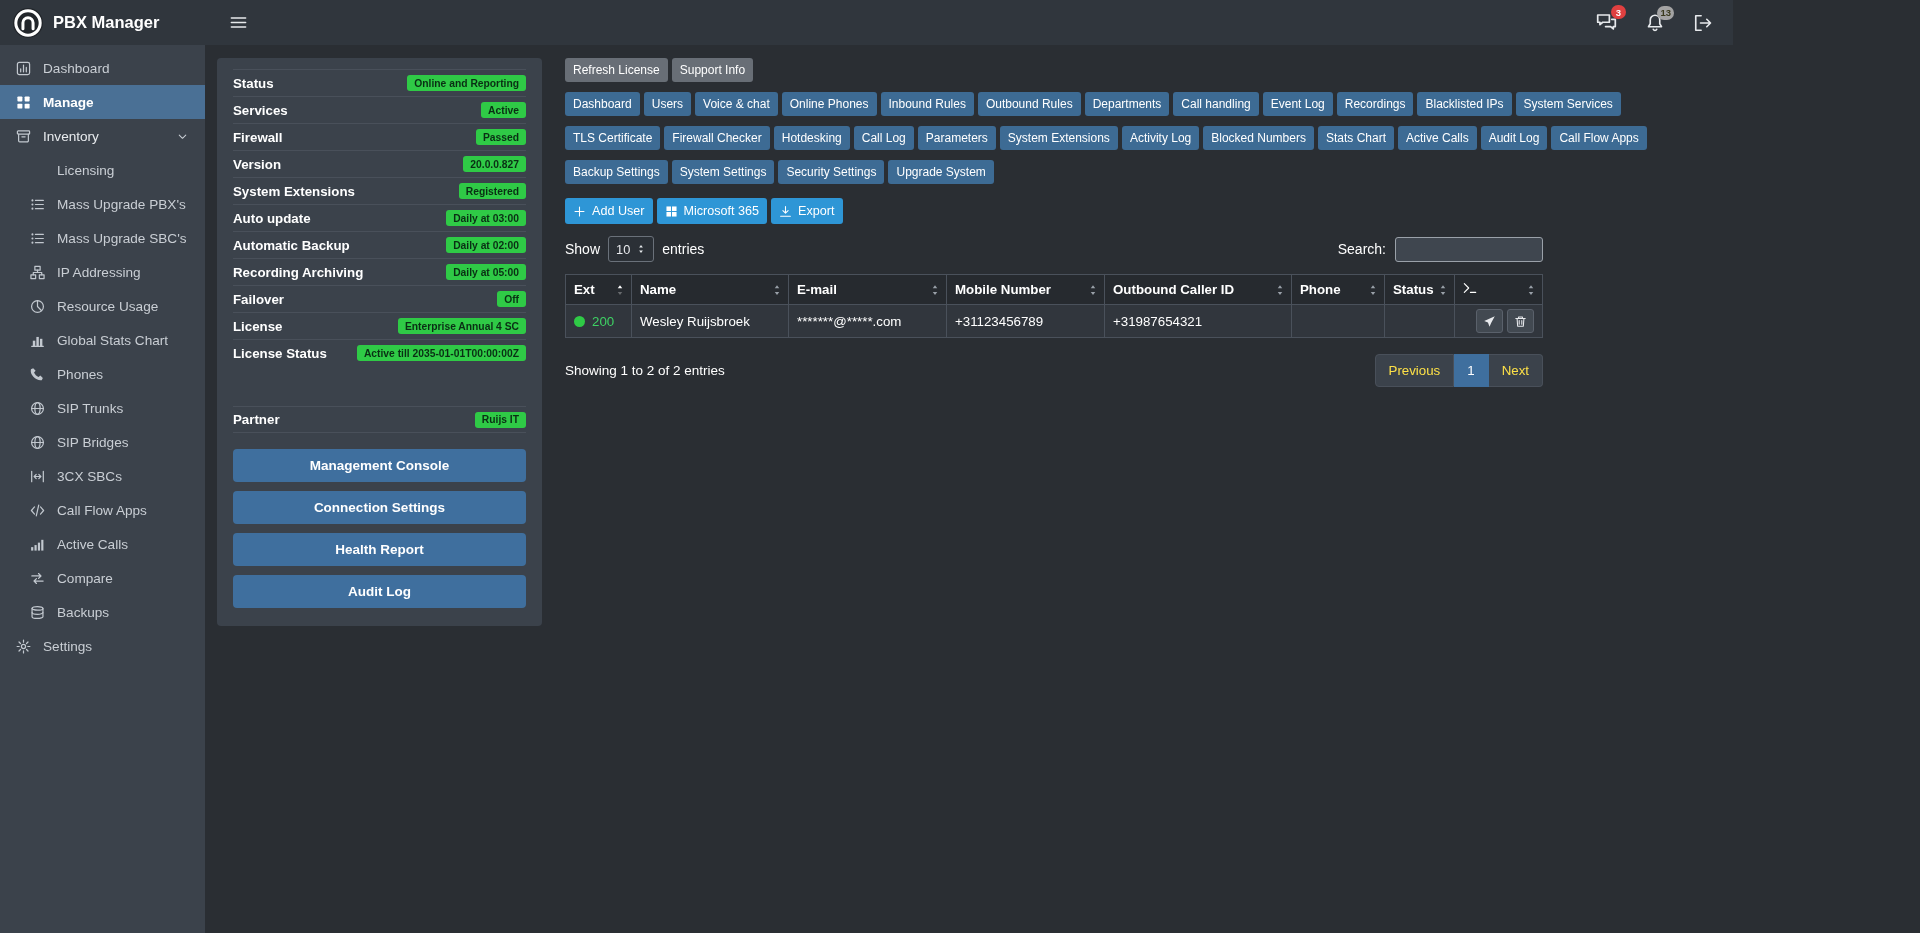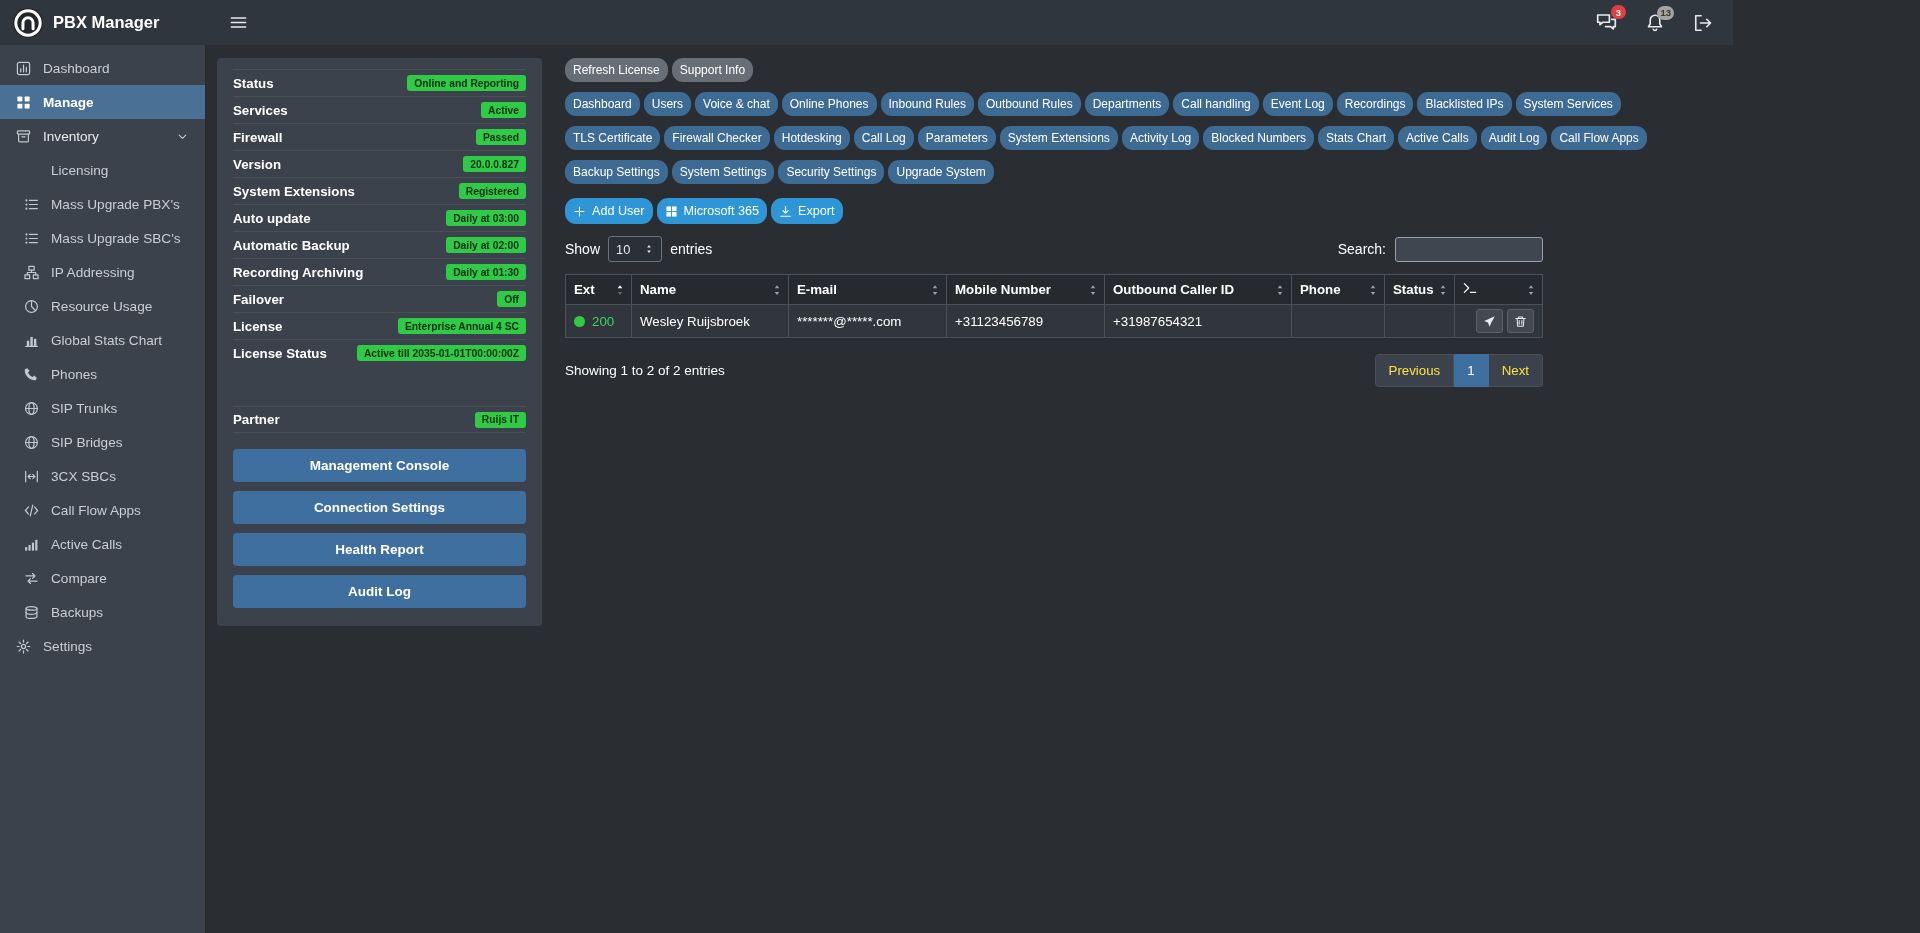--- a/index.html
+++ b/index.html
@@ -18,21 +18,21 @@
   .sidebar{width:205px;flex-shrink:0;background:#3b424b;display:flex;flex-direction:column;}
   .brand{height:45px;background:#30363d;display:flex;align-items:center;gap:10px;padding:0 13px;cursor:pointer;}
   .logo{width:30px;height:30px;border-radius:50%;background:#22262b;color:#fff;flex-shrink:0;}
   .brand-text{font-size:16.5px;font-weight:700;color:#fff;white-space:nowrap;}
   .side-nav{flex:1;padding-top:6px;}
   .nav-item{display:flex;align-items:center;gap:11px;height:34px;padding:0 14px;color:#c9ced4;font-size:13.6px;cursor:pointer;white-space:nowrap;}
   .nav-item .icon{width:18px;flex-shrink:0;color:#c2c8cf;}
   .nav-item.active{background:#4a7095;color:#fff;font-weight:700;}
   .nav-item.active .icon{color:#fff;}
   .nav-item.expanded{color:#e8ebee;}
-  .nav-item.sub{padding-left:22px;}
+  .nav-item.sub{padding-left:28px;}
   .nav-item .chev{margin-left:auto;color:#c9ced4;}
 
   
   .main{flex:1;display:flex;flex-direction:column;min-width:0;}
   .topbar{height:45px;background:#30363d;display:flex;align-items:center;justify-content:space-between;padding:0 20px 0 24px;flex-shrink:0;}
   .topbar-right{display:flex;align-items:center;gap:28px;}
   .icon-btn{position:relative;background:none;border:none;color:#e6e9ec;cursor:pointer;padding:0;display:inline-flex;align-items:center;}
   .badge-dot{position:absolute;top:-7px;right:-9px;min-width:15px;height:14px;border-radius:7px;font-size:9.5px;font-weight:700;display:flex;align-items:center;justify-content:center;padding:0 3px;}
   .badge-red{background:#e04040;color:#fff;}
   .badge-yellow{background:#a3a3a3;color:#3a3a1d;}
@@ -48,28 +48,28 @@
   .status-row{display:flex;align-items:center;justify-content:space-between;height:27px;border-top:1px solid #49505a;}
   .status-row:last-of-type{border-bottom:1px solid #49505a;margin-top:40px;}
   .status-label{font-weight:700;font-size:13.3px;color:#fff;white-space:nowrap;}
   .badge{background:#2fca46;color:#0a2f14;font-weight:700;font-size:10.3px;padding:2.5px 7px;border-radius:3px;white-space:nowrap;}
   .card-buttons{margin-top:16px;display:flex;flex-direction:column;gap:9px;}
   .card-btn{height:33px;background:#3f6f9e;border:none;border-radius:4px;color:#fff;font-weight:700;font-size:13.5px;cursor:pointer;}
 
   
   .right-panel{width:978px;flex-shrink:0;display:flex;flex-direction:column;}
   .btn-row{display:flex;flex-wrap:nowrap;gap:4px;margin-bottom:10px;}
-  .btn{height:24px;padding:0 8px;border-radius:11px;border:none;color:#fff;font-size:12px;cursor:pointer;display:inline-flex;align-items:center;gap:6px;white-space:nowrap;flex-shrink:0;}
+  .btn{height:24px;padding:0 8px;border-radius:3px;border:none;color:#fff;font-size:12px;cursor:pointer;display:inline-flex;align-items:center;gap:6px;white-space:nowrap;flex-shrink:0;}
   .btn.gray{background:#686e76;}
   .btn.steel{background:#3d6b94;}
   .btn.bright{background:#2e96d6;height:26px;font-size:12.6px;}
   .actions-row{margin:4px 0 10px;}
 
   .controls{display:flex;align-items:center;gap:8px;margin:2px 0 12px;font-size:14px;}
-  .page-size{display:flex;align-items:center;gap:14px;background:#2b3036;border:1px solid #6a717a;border-radius:3px;height:26px;padding:0 7px;font-size:12.8px;cursor:pointer;color:#e8eaed;}
+  .page-size{display:flex;align-items:center;gap:6px;background:#2b3036;border:1px solid #6a717a;border-radius:3px;height:26px;padding:0 7px;font-size:12.8px;cursor:pointer;color:#e8eaed;}
   .search-group{margin-left:auto;display:flex;align-items:center;gap:9px;}
   .search-input{width:148px;height:25px;background:#3f464f;border:1px solid #9aa1a9;border-radius:3px;color:#fff;padding:0 7px;font-size:13px;outline:none;}
 
   table.users-table{width:100%;border-collapse:collapse;table-layout:fixed;}
   .users-table th,.users-table td{border:1px solid #4a515b;font-size:13.3px;text-align:left;overflow:hidden;white-space:nowrap;}
   .users-table th{font-weight:700;background:#262a2f;height:30px;position:relative;padding:5px 20px 5px 8px;cursor:pointer;color:#fff;}
   .users-table td{background:#31363d;height:31px;padding:4px 8px;vertical-align:middle;}
   .sort-icon{position:absolute;right:5px;top:50%;transform:translateY(-50%);color:#99a0a8;}
   .sort-icon.active-sort{color:#fff;}
   .ext-cell{display:flex;align-items:center;gap:7px;}
@@ -344,21 +344,21 @@
             <div class="status-row">
               <span class="status-label">Auto update</span>
               <span class="badge">Daily at 03:00</span>
             </div>
             <div class="status-row">
               <span class="status-label">Automatic Backup</span>
               <span class="badge">Daily at 02:00</span>
             </div>
             <div class="status-row">
               <span class="status-label">Recording Archiving</span>
-              <span class="badge">Daily at 01:30</span>
+              <span class="badge">Daily at 05:00</span>
             </div>
             <div class="status-row">
               <span class="status-label">Failover</span>
               <span class="badge">Off</span>
             </div>
             <div class="status-row">
               <span class="status-label">License</span>
               <span class="badge">Enterprise Annual 4 SC</span>
             </div>
             <div class="status-row">

